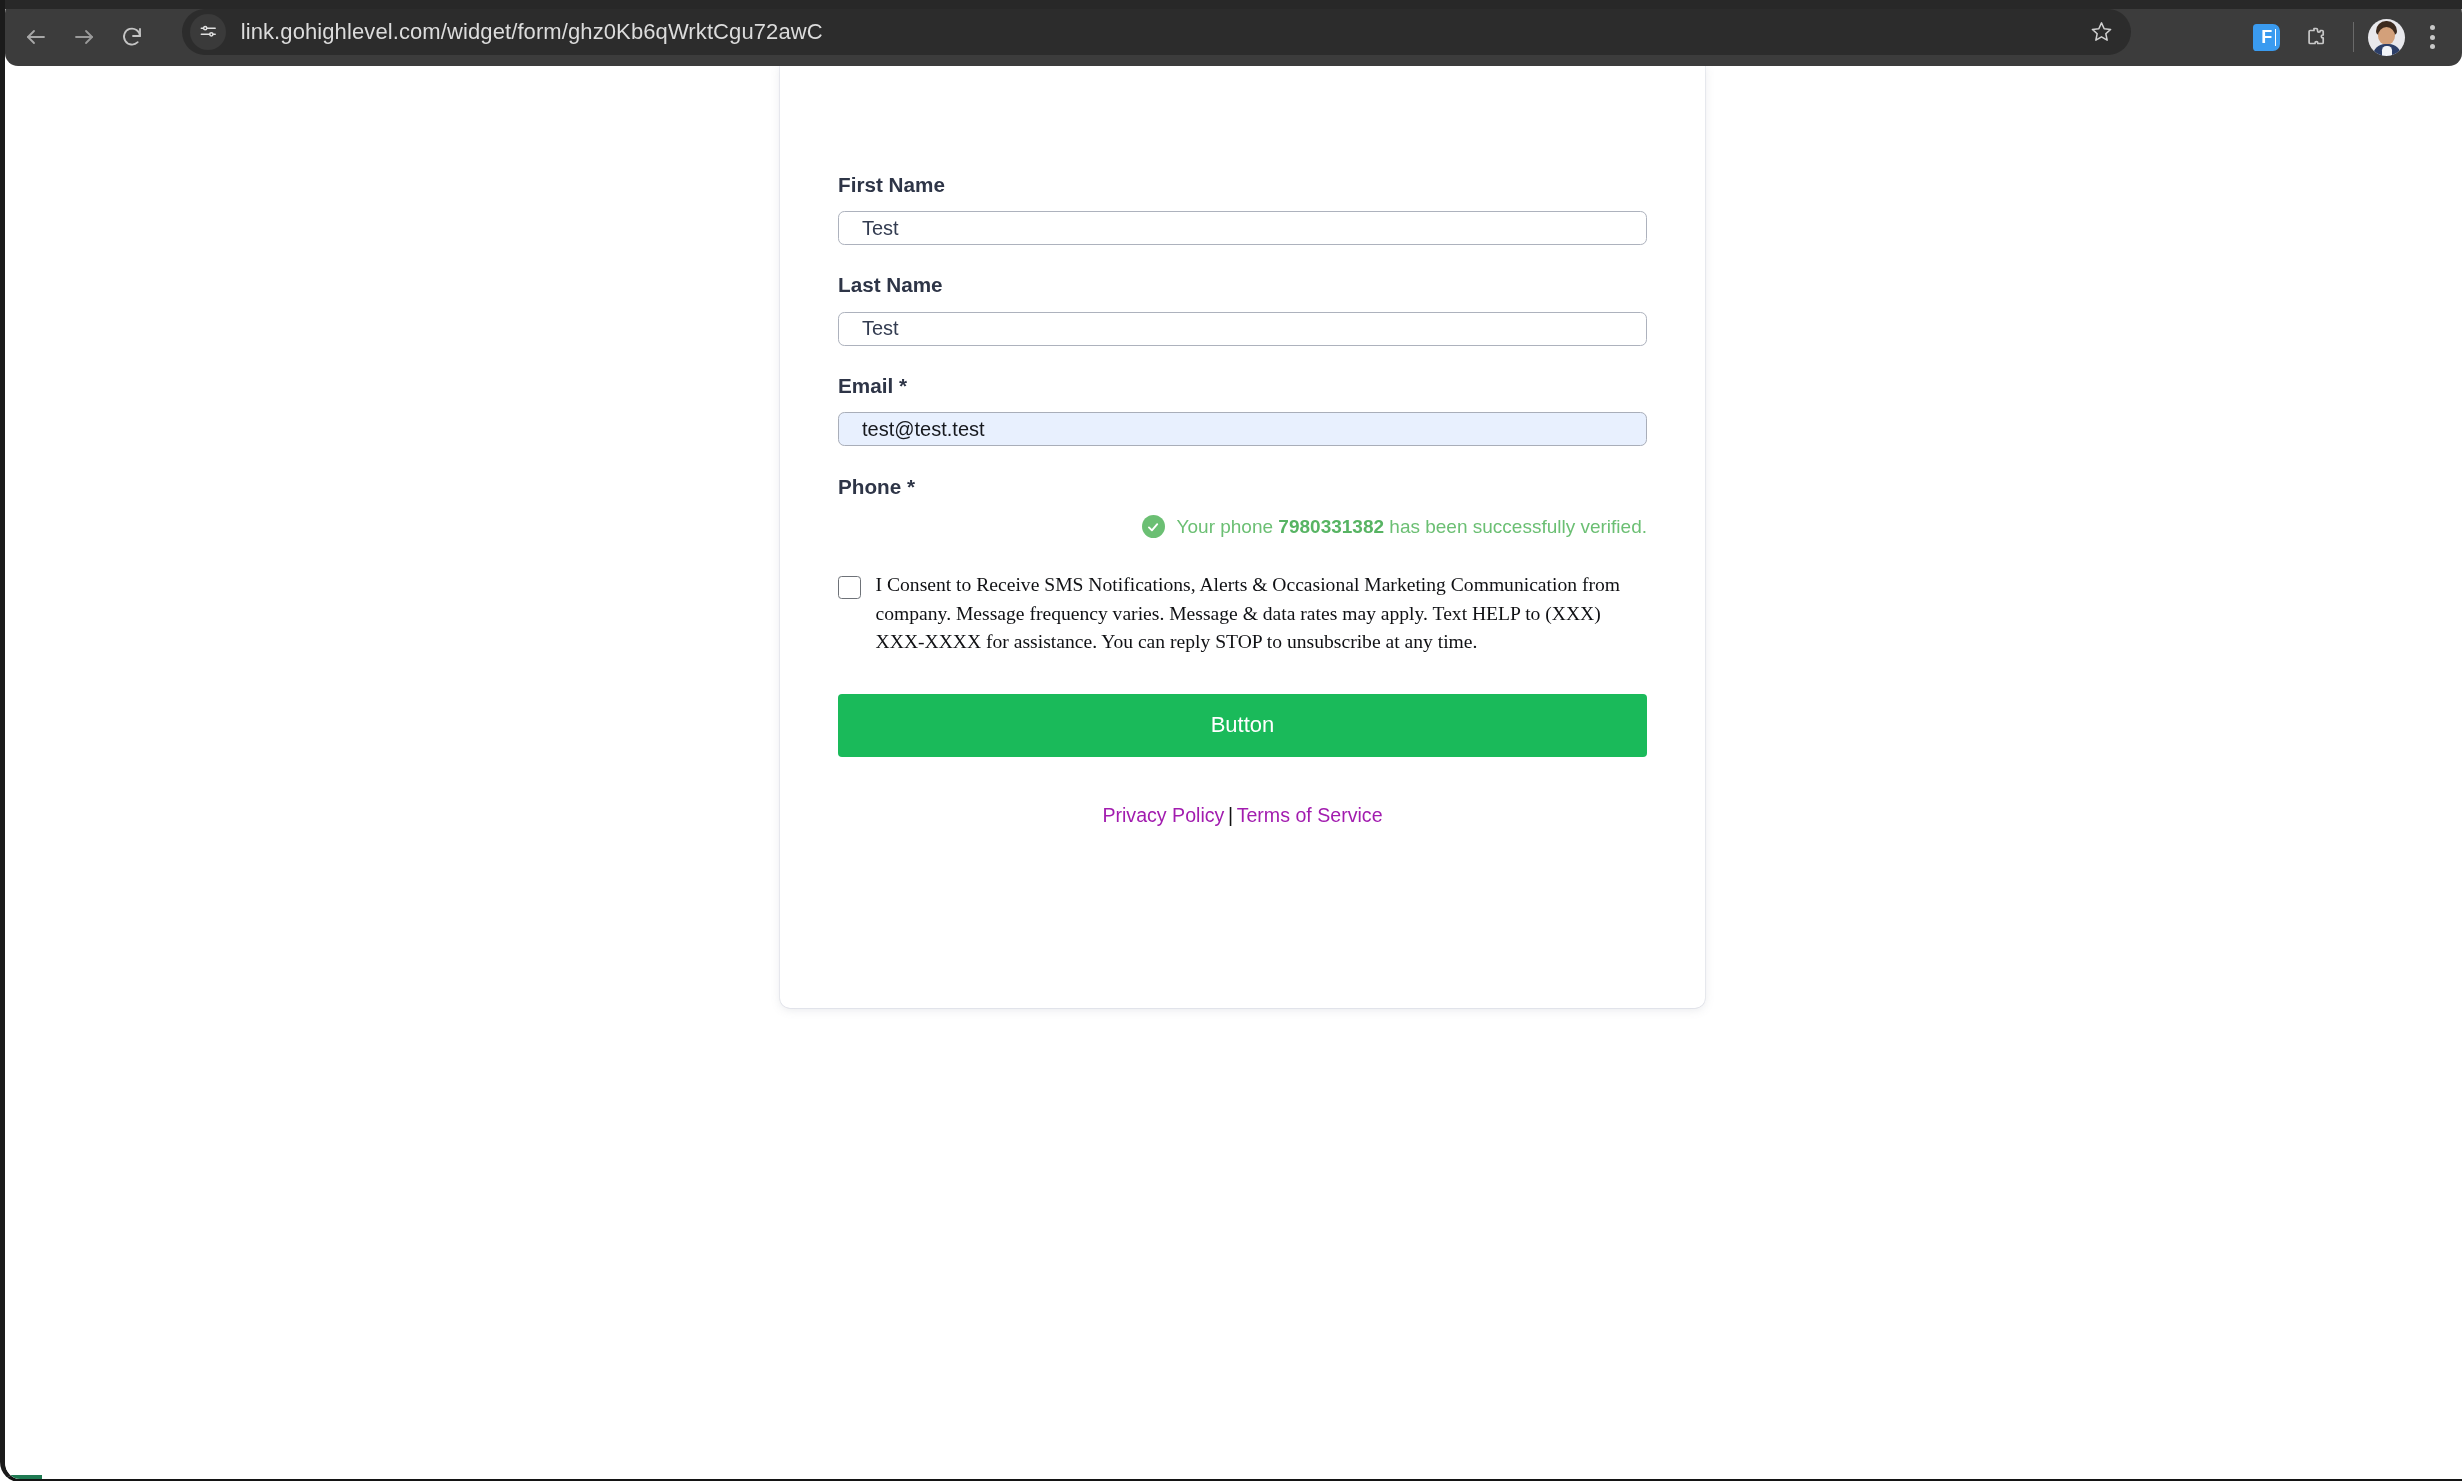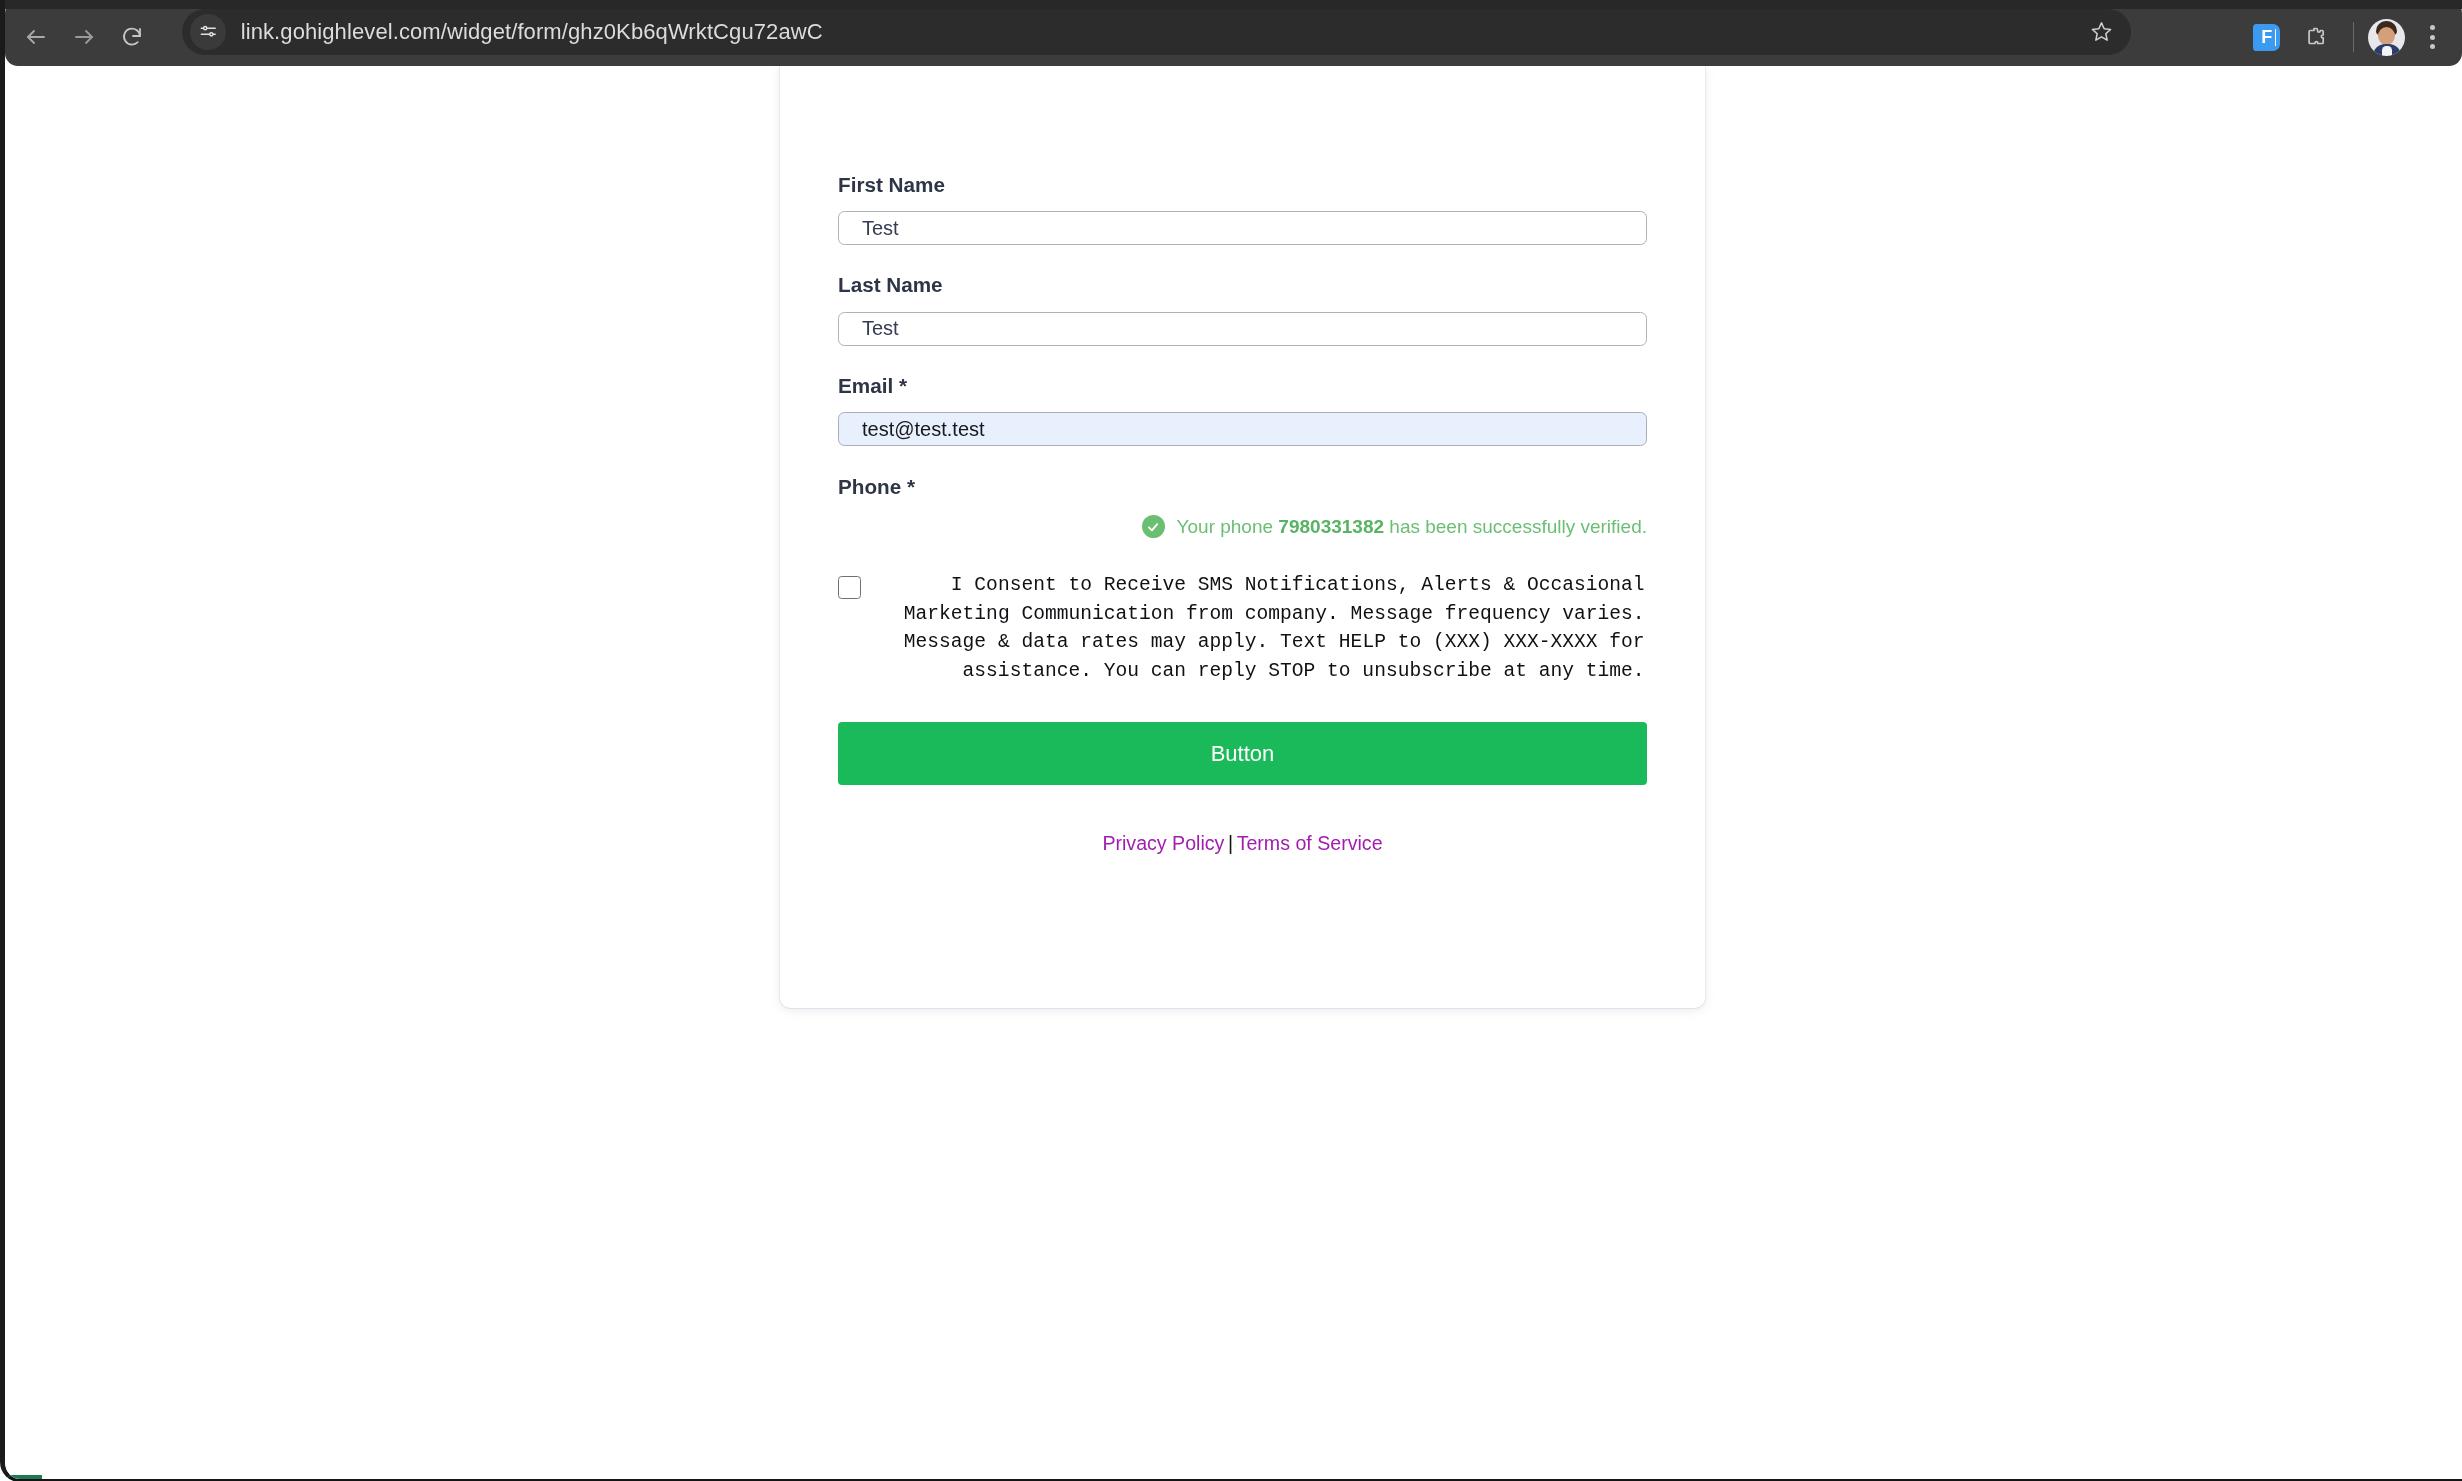--- a/index.html
+++ b/index.html
@@ -296,23 +296,22 @@
     border: 1.4px solid #6e7278;
     border-radius: 3.6px;
     background: #ffffff;
     margin-top: 4.3px;
     cursor: pointer;
   }
   #consent-text {
     color: #101114;
     font-size: 19.6px;
     line-height: 28.5px;
-    font-family: Liberation Mono, monospace;
+    font-family: Liberation Serif, serif;
     max-width: 769px;
-    text-align: right;
   }
 
   #submit-button {
     margin-top: 37px;
     height: 63px;
     background: #1ABA5A;
     border-radius: 4px;
     display: flex;
     align-items: center;
     justify-content: center;

